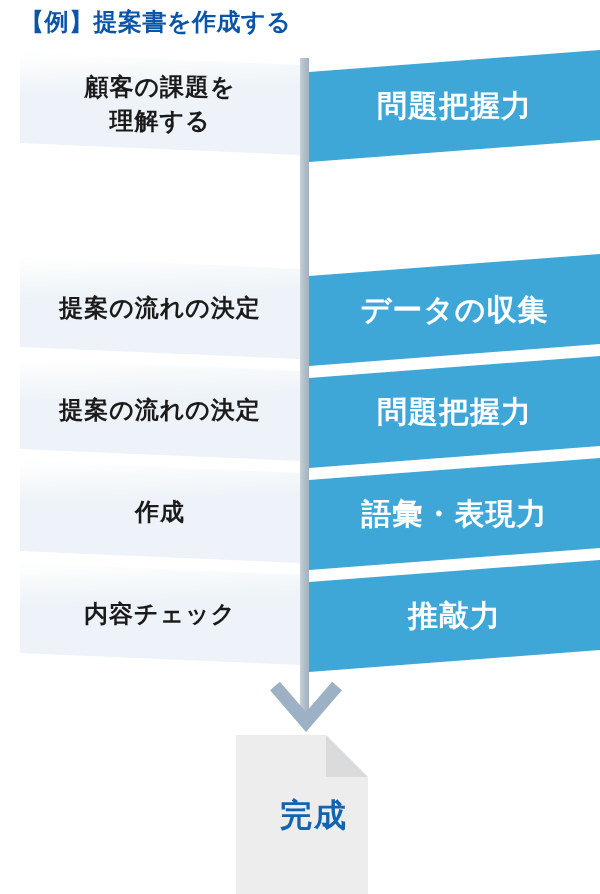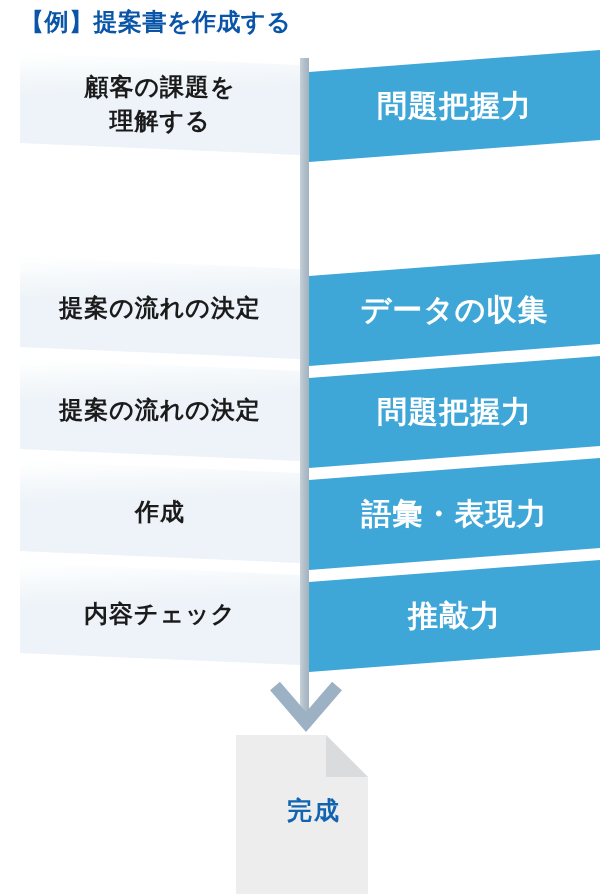--- a/index.html
+++ b/index.html
@@ -54,21 +54,21 @@
     background:var(--doc-gray,#ededee);
     clip-path:polygon(0 0,90px 0,132px 42px,132px 160px,0 160px);
   }
   .doc-fold{
     position:absolute;left:314px;top:735px;width:42px;height:42px;
     background:var(--fold-gray,#d9dbdc);
     clip-path:polygon(0 0,100% 100%,0 100%);
   }
   .result-label{
     position:absolute;left:224px;top:794px;width:156px;
-    text-align:center;font-size:25px;font-weight:bold;
+    text-align:center;font-size:32px;font-weight:bold;
     color:var(--result-blue,#1263b0);letter-spacing:2px;
   }
 </style>
 </head>
 <body>
 
 <div class="page">
 
   <div class="page-title">【例】提案書を作成する</div>
 

